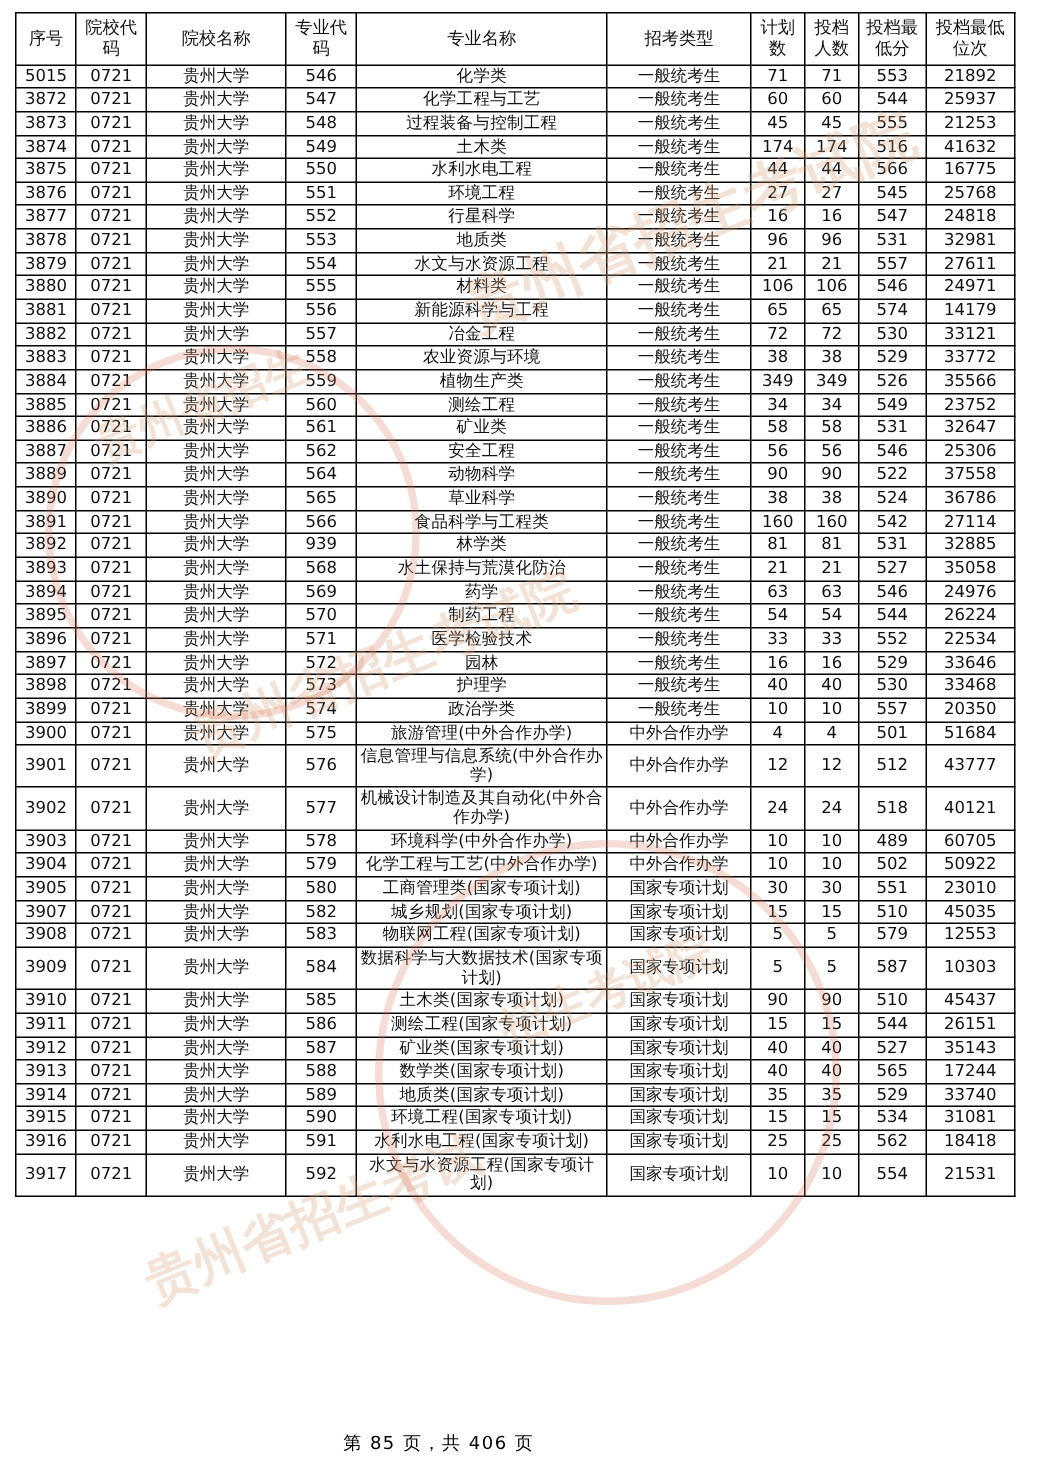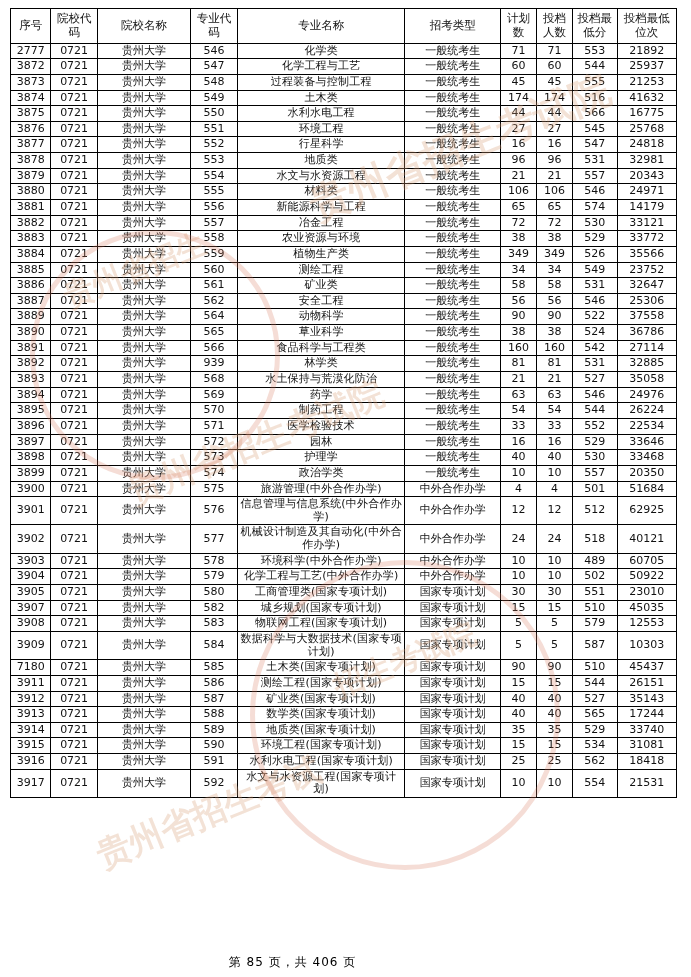--- a/index.html
+++ b/index.html
@@ -131,21 +131,21 @@
         <th>专业名称</th>
         <th>招考类型</th>
         <th>计划数</th>
         <th>投档人数</th>
         <th>投档最低分</th>
         <th>投档最低位次</th>
       </tr>
     </thead>
     <tbody id="table-body">
         <tr>
-          <td class="seq">2777</td>
+          <td class="seq">5015</td>
           <td class="code">0721</td>
           <td class="school">贵州大学</td>
           <td class="major-code">546</td>
           <td class="major">化学类</td>
           <td class="type">一般统考生</td>
           <td class="plan">71</td>
           <td class="count">71</td>
           <td class="min">553</td>
           <td class="rank">21892</td>
         </tr>
@@ -236,21 +236,21 @@
         <tr>
           <td class="seq">3879</td>
           <td class="code">0721</td>
           <td class="school">贵州大学</td>
           <td class="major-code">554</td>
           <td class="major">水文与水资源工程</td>
           <td class="type">一般统考生</td>
           <td class="plan">21</td>
           <td class="count">21</td>
           <td class="min">557</td>
-          <td class="rank">20343</td>
+          <td class="rank">27611</td>
         </tr>
         <tr>
           <td class="seq">3880</td>
           <td class="code">0721</td>
           <td class="school">贵州大学</td>
           <td class="major-code">555</td>
           <td class="major">材料类</td>
           <td class="type">一般统考生</td>
           <td class="plan">106</td>
           <td class="count">106</td>
@@ -488,21 +488,21 @@
         <tr>
           <td class="seq">3901</td>
           <td class="code">0721</td>
           <td class="school">贵州大学</td>
           <td class="major-code">576</td>
           <td class="major">信息管理与信息系统(中外合作办学)</td>
           <td class="type">中外合作办学</td>
           <td class="plan">12</td>
           <td class="count">12</td>
           <td class="min">512</td>
-          <td class="rank">62925</td>
+          <td class="rank">43777</td>
         </tr>
         <tr>
           <td class="seq">3902</td>
           <td class="code">0721</td>
           <td class="school">贵州大学</td>
           <td class="major-code">577</td>
           <td class="major">机械设计制造及其自动化(中外合作办学)</td>
           <td class="type">中外合作办学</td>
           <td class="plan">24</td>
           <td class="count">24</td>
@@ -575,21 +575,21 @@
           <td class="school">贵州大学</td>
           <td class="major-code">584</td>
           <td class="major">数据科学与大数据技术(国家专项计划)</td>
           <td class="type">国家专项计划</td>
           <td class="plan">5</td>
           <td class="count">5</td>
           <td class="min">587</td>
           <td class="rank">10303</td>
         </tr>
         <tr>
-          <td class="seq">7180</td>
+          <td class="seq">3910</td>
           <td class="code">0721</td>
           <td class="school">贵州大学</td>
           <td class="major-code">585</td>
           <td class="major">土木类(国家专项计划)</td>
           <td class="type">国家专项计划</td>
           <td class="plan">90</td>
           <td class="count">90</td>
           <td class="min">510</td>
           <td class="rank">45437</td>
         </tr>

